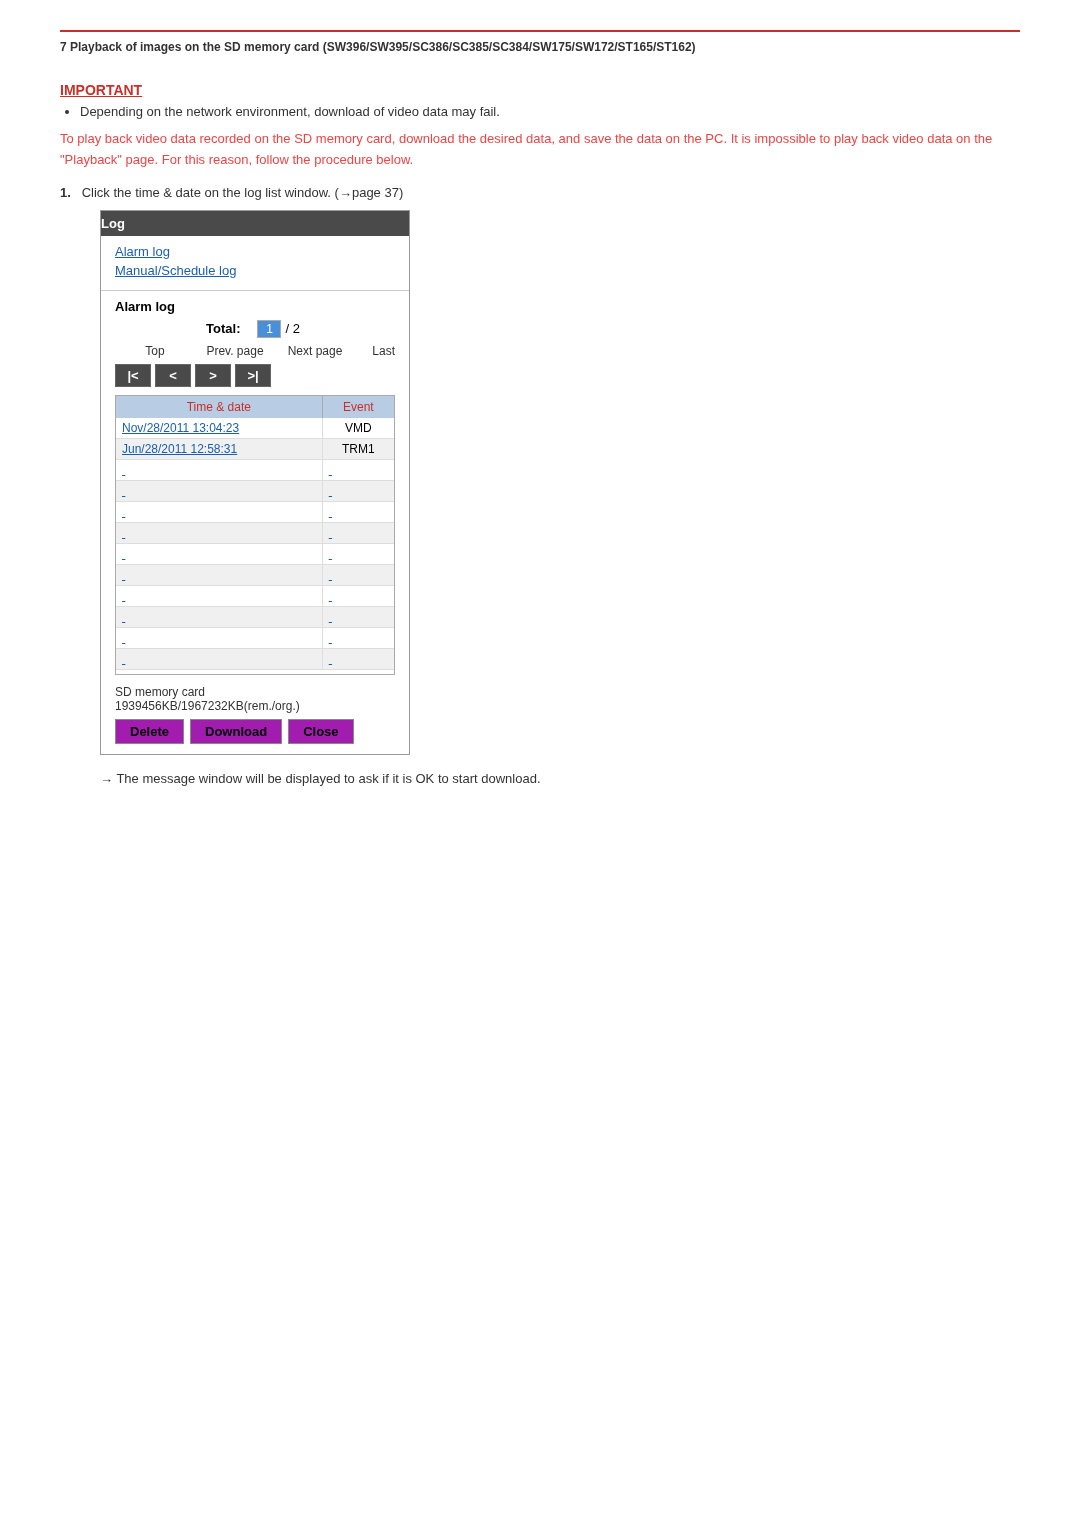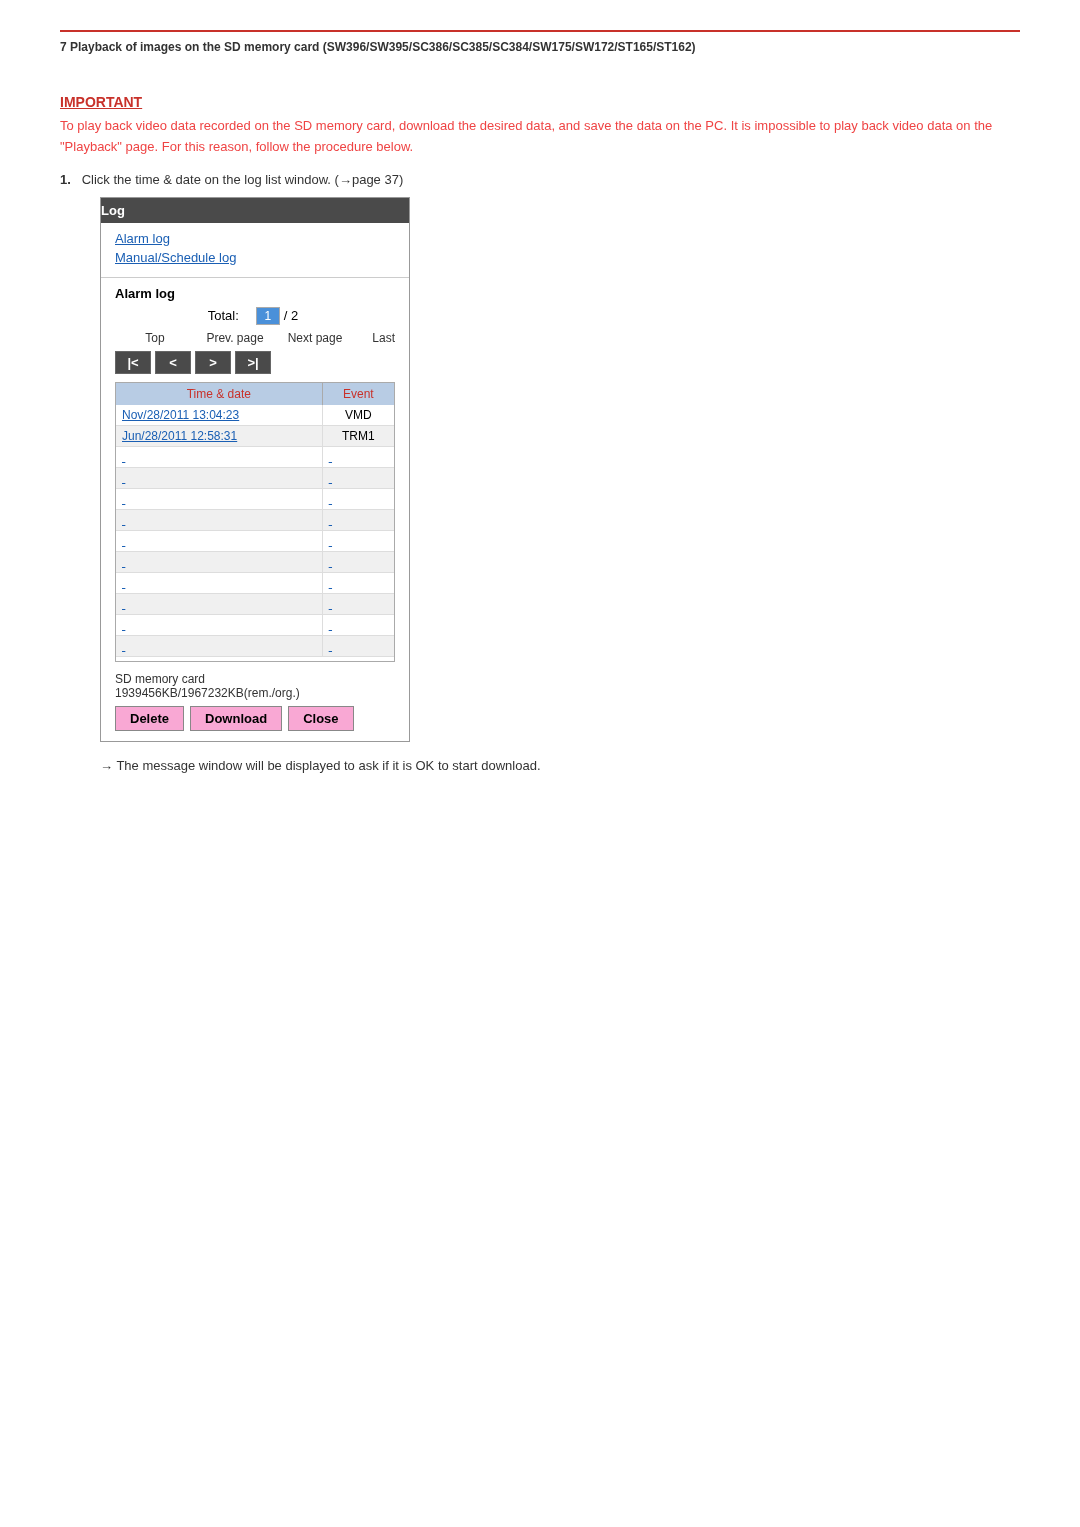--- a/index.html
+++ b/index.html
@@ -17,21 +17,21 @@
       width: 1080px;
       min-height: 1527px;
       background: #fff;
       padding: 30px 60px 60px 60px;
       position: relative;
     }
 
     .top-bar {
       border-top: 2px solid #c8312a;
       padding-top: 6px;
-      margin-bottom: 40px;
+      margin-bottom: 28px;
     }
 
     .top-bar-text {
       font-size: 12px;
       color: #333;
       font-weight: bold;
     }
 
     .section-title {
       font-size: 30px;
@@ -119,20 +119,21 @@
     .log-total-row {
       display: flex;
       align-items: center;
       padding: 4px 14px;
       font-size: 13px;
       justify-content: center;
     }
 
     .log-total-label {
       margin-right: 17px;
+      font-weight: bold;
     }
 
     .log-total-input {
       border: 1px solid #aaa;
       background: #4a90d9;
       color: #fff;
       width: 24px;
       text-align: center;
       font-size: 12px;
       padding: 1px 2px;
@@ -252,21 +253,21 @@
       color: #333;
     }
 
     .log-action-buttons {
       display: flex;
       padding: 4px 14px 10px 14px;
       gap: 6px;
     }
 
     .action-btn {
-      background: #f9a8d4;
+      background: #a21caf;
       border: 1px solid #888;
       color: #000;
       padding: 4px 14px;
       font-size: 13px;
       cursor: pointer;
       font-weight: bold;
     }
 
     .arrow-note {
       font-size: 13px;
@@ -309,20 +310,23 @@
 
 <div class="page-container">
 
   <div class="top-bar">
     <span class="top-bar-text">7  Playback of images on the SD memory card (SW396/SW395/SC386/SC385/SC384/SW175/SW172/ST165/ST162)</span>
   </div>
 
 
   <div class="important-label">IMPORTANT</div>
 
+  <ul class="bullet-list">
+    <li>Depending on the network environment, download of video data may fail.</li>
+  </ul>
 
   <p class="intro-text">To play back video data recorded on the SD memory card, download the desired data, and save the data on the PC. It is impossible to play back video data on the "Playback" page. For this reason, follow the procedure below.</p>
 
   <p class="step-text">
     <span class="step-number">1.</span>
     &nbsp;&nbsp;<span>Click the time &amp; date on the log list window. (→page 37)</span>
   </p>
 
   <div class="log-panel">
     <div class="log-panel-header">Log</div>

